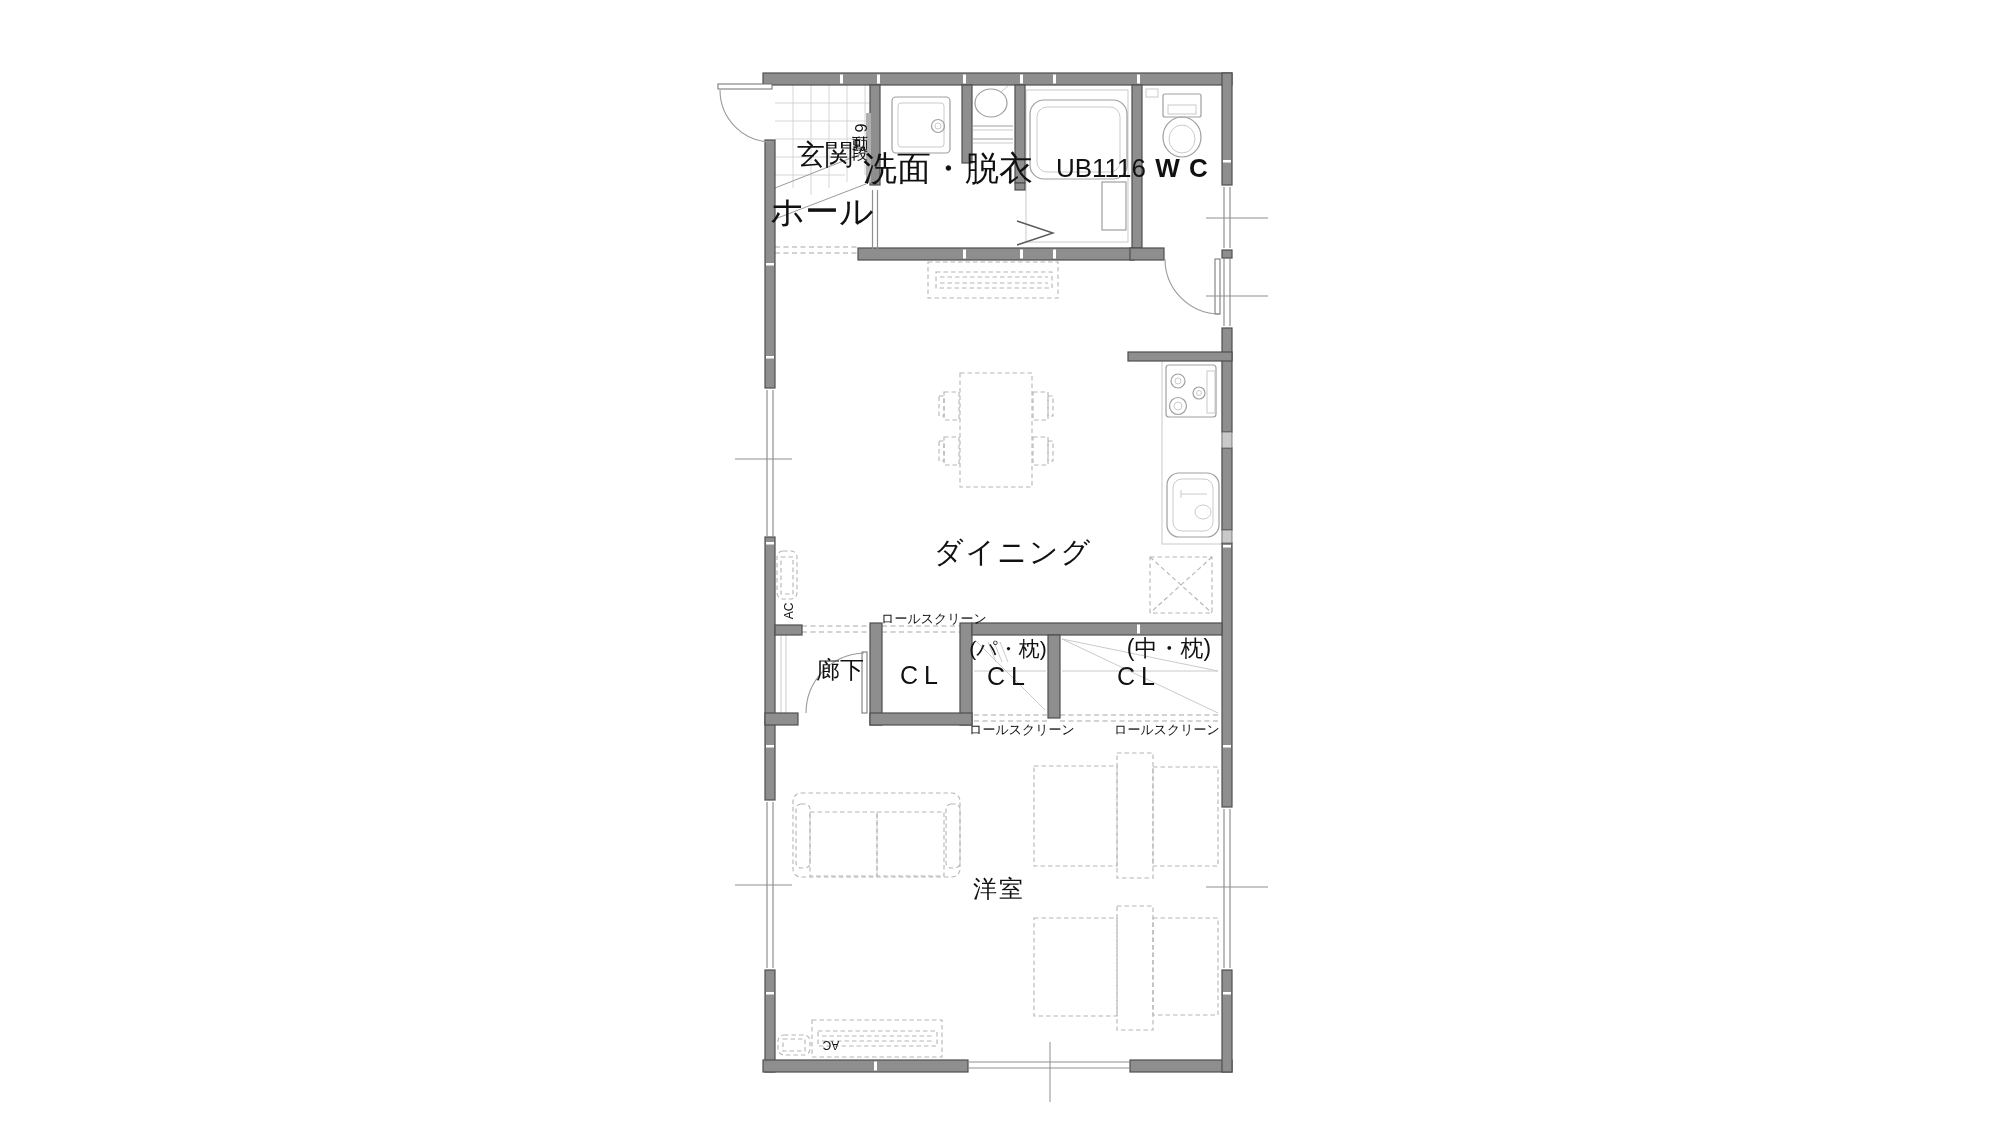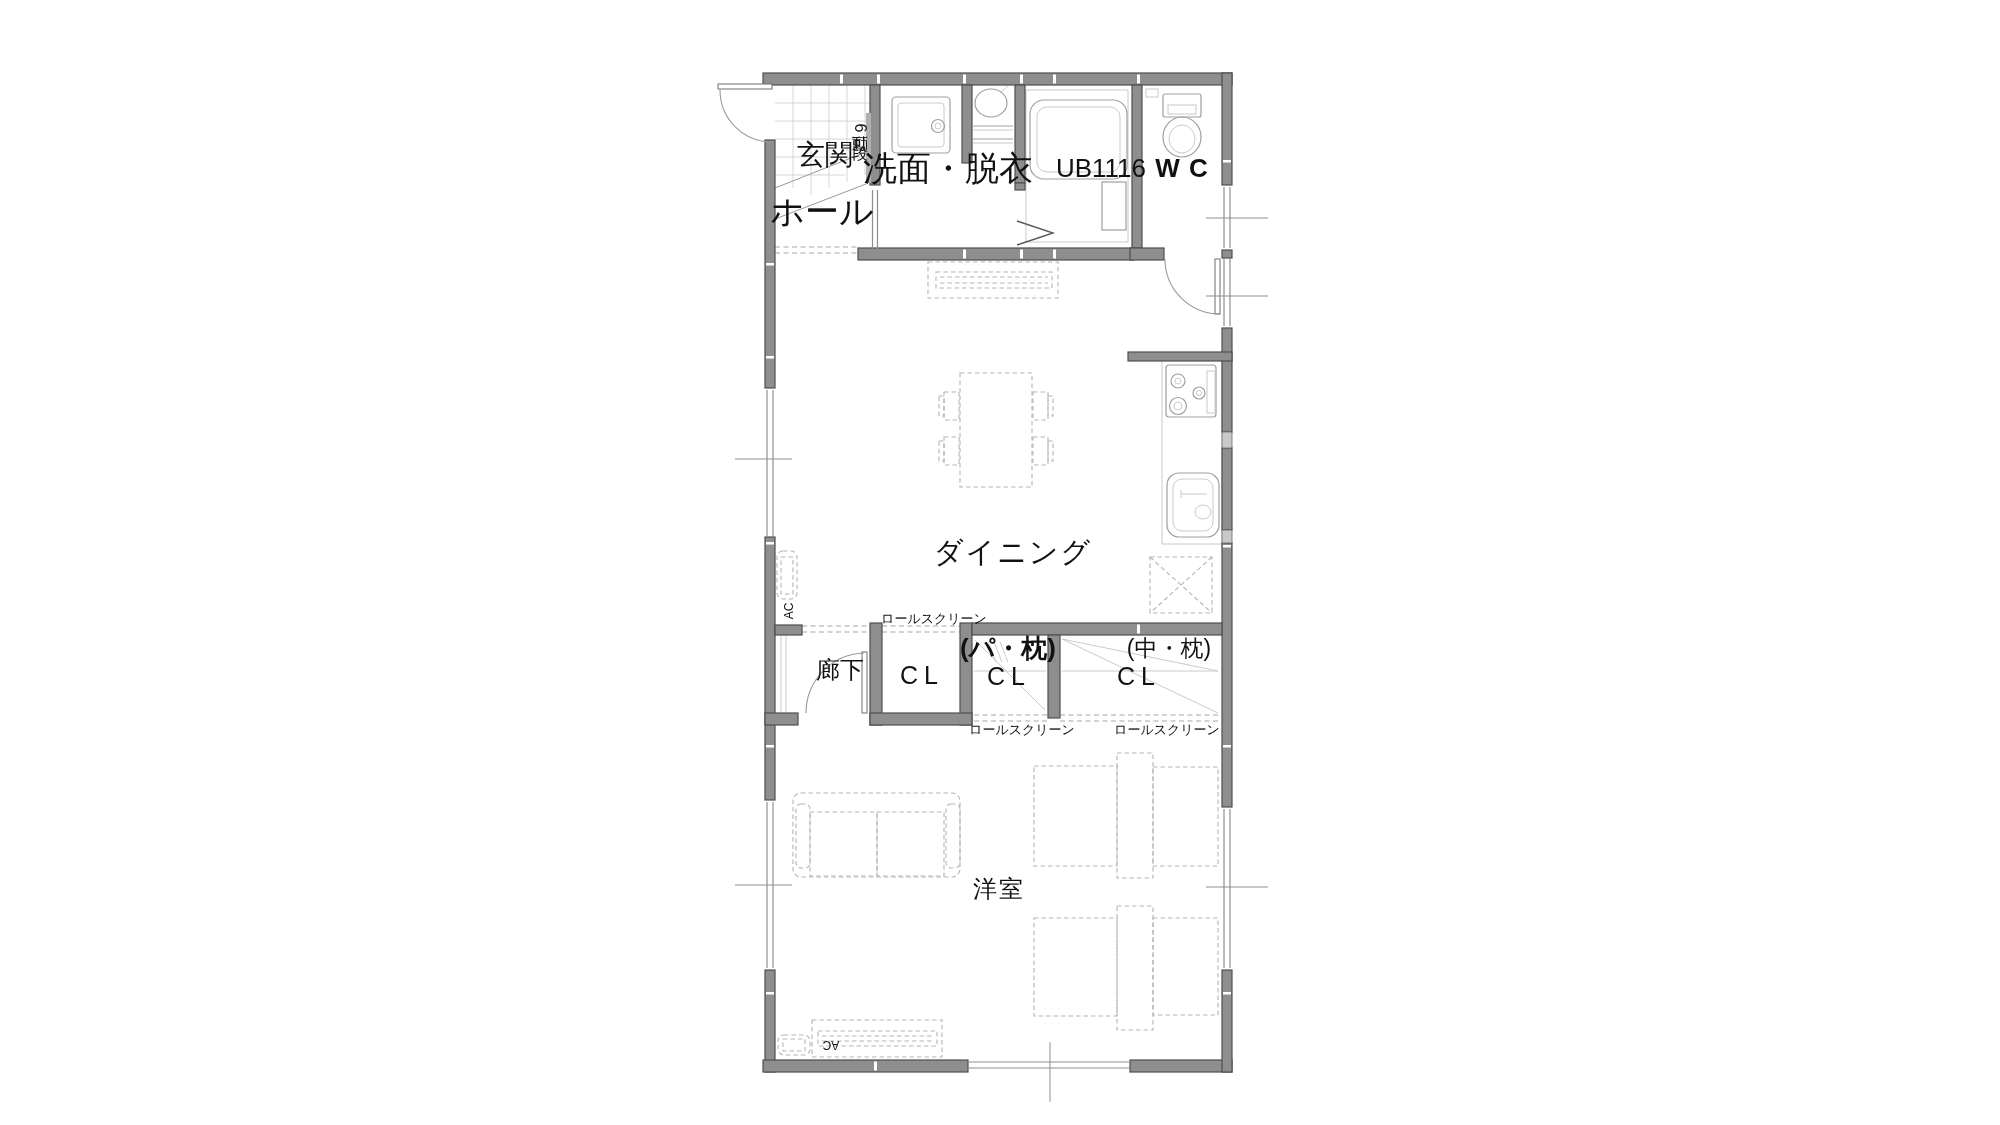--- a/index.html
+++ b/index.html
@@ -314,21 +314,21 @@
 
   <div class="lbl" style="left:825px;top:146px;font-size:28px;margin-top:9px;">玄関</div>
   <div class="lbl vert" style="left:860px;top:128px;font-size:16px;">可動6段</div>
   <div class="lbl" style="left:822px;top:211px;font-size:34px;">ホール</div>
   <div class="lbl" style="left:948px;top:168px;font-size:34px;">洗面・脱衣</div>
   <div class="lbl" style="left:1080px;top:168px;font-size:26px;margin-left:21px;">UB1116</div>
   <div class="lbl" style="left:1186px;top:168px;font-size:26px;letter-spacing:9px;font-weight:bold;">WC</div>
   <div class="lbl" style="left:1013px;top:552px;font-size:29px;letter-spacing:2px;">ダイニング</div>
   <div class="lbl" style="left:840px;top:670px;font-size:24px;">廊下</div>
   <div class="lbl" style="left:922px;top:675px;font-size:25px;letter-spacing:6px;">CL</div>
-  <div class="lbl" style="left:1008px;top:648px;font-size:26px;font-weight:bold;">(パ・枕)</div>
+  <div class="lbl" style="left:1008px;top:648px;font-size:21px;">(パ・枕)</div>
   <div class="lbl" style="left:1009px;top:676px;font-size:25px;letter-spacing:6px;">CL</div>
   <div class="lbl" style="left:1169px;top:648px;font-size:23px;">(中・枕)</div>
   <div class="lbl" style="left:1139px;top:676px;font-size:25px;letter-spacing:6px;">CL</div>
   <div class="lbl" style="left:934px;top:618px;font-size:13px;">ロールスクリーン</div>
   <div class="lbl" style="left:1022px;top:729px;font-size:13px;">ロールスクリーン</div>
   <div class="lbl" style="left:1167px;top:729px;font-size:13px;">ロールスクリーン</div>
   <div class="lbl" style="left:999px;top:889px;font-size:24px;letter-spacing:2px;">洋室</div>
   <div class="lbl rot-90" style="left:789px;top:611px;font-size:12px;">AC</div>
   <div class="lbl rot180" style="left:831px;top:1045px;font-size:12px;">AC</div>
 </div>

